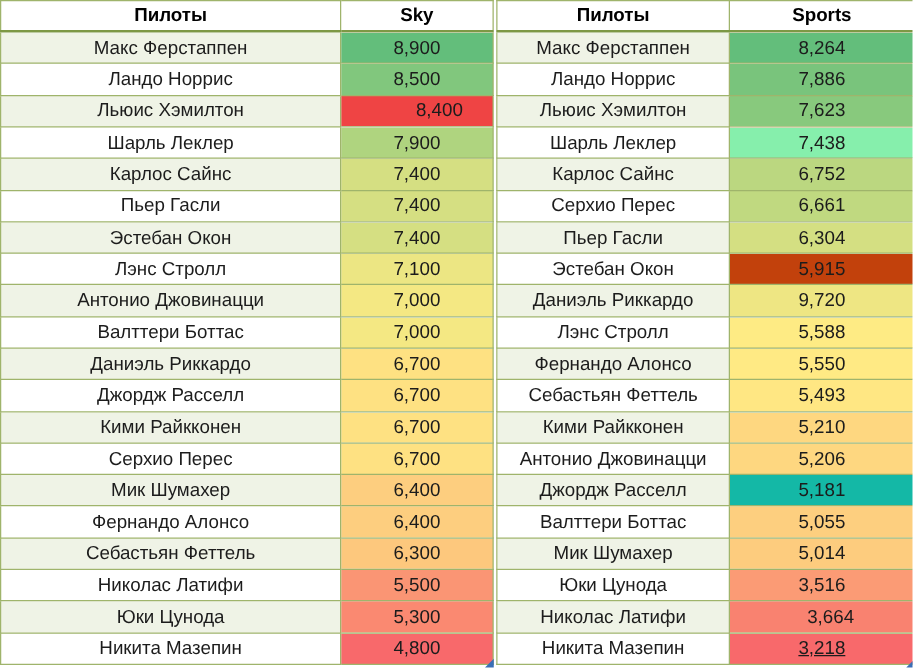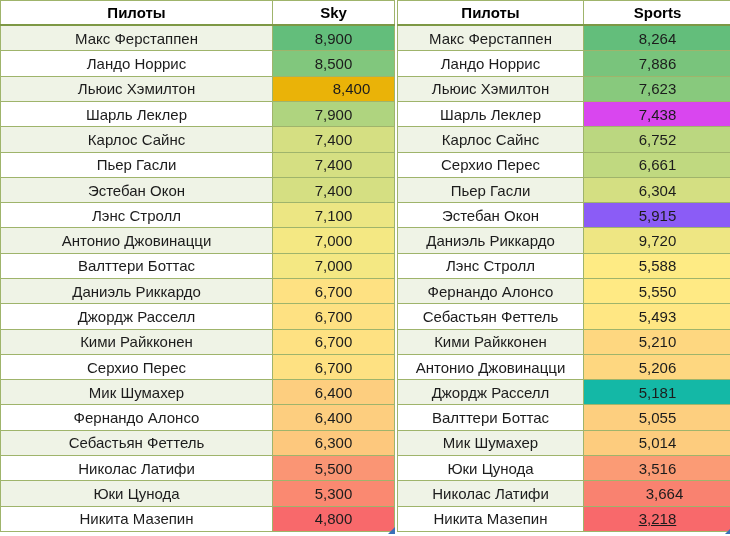--- a/index.html
+++ b/index.html
@@ -60,21 +60,21 @@
             <tr>
               <td class="name banded">Макс Ферстаппен</td>
               <td class="val" style="background: rgb(99, 190, 123);">8,900</td>
             </tr>
             <tr>
               <td class="name">Ландо Норрис</td>
               <td class="val" style="background: rgb(129, 199, 125);">8,500</td>
             </tr>
             <tr>
               <td class="name banded">Льюис Хэмилтон</td>
-              <td class="val" style="background: #eab308; padding-left: 38px;">8,400</td>
+              <td class="val" style="background: #ef4444; padding-left: 38px;">8,400</td>
             </tr>
             <tr>
               <td class="name">Шарль Леклер</td>
               <td class="val" style="background: rgb(175, 212, 127);">7,900</td>
             </tr>
             <tr>
               <td class="name banded">Карлос Сайнс</td>
               <td class="val" style="background: rgb(213, 223, 130);">7,400</td>
             </tr>
             <tr>
@@ -162,37 +162,37 @@
             <tr>
               <td class="name">Ландо Норрис</td>
               <td class="val" style="background: rgb(121, 196, 124);">7,886</td>
             </tr>
             <tr>
               <td class="name banded">Льюис Хэмилтон</td>
               <td class="val" style="background: rgb(136, 201, 125);">7,623</td>
             </tr>
             <tr>
               <td class="name">Шарль Леклер</td>
-              <td class="val" style="background: #d946ef;">7,438</td>
+              <td class="val" style="background: #86efac;">7,438</td>
             </tr>
             <tr>
               <td class="name banded">Карлос Сайнс</td>
               <td class="val" style="background: rgb(187, 215, 128);">6,752</td>
             </tr>
             <tr>
               <td class="name">Серхио Перес</td>
               <td class="val" style="background: rgb(192, 217, 128);">6,661</td>
             </tr>
             <tr>
               <td class="name banded">Пьер Гасли</td>
               <td class="val" style="background: rgb(212, 223, 130);">6,304</td>
             </tr>
             <tr>
               <td class="name">Эстебан Окон</td>
-              <td class="val" style="background: #8b5cf6;">5,915</td>
+              <td class="val" style="background: #c2410c;">5,915</td>
             </tr>
             <tr>
               <td class="name banded">Даниэль Риккардо</td>
               <td class="val" style="background: rgb(238, 230, 131);">9,720</td>
             </tr>
             <tr>
               <td class="name">Лэнс Стролл</td>
               <td class="val" style="background: rgb(254, 235, 132);">5,588</td>
             </tr>
             <tr>

